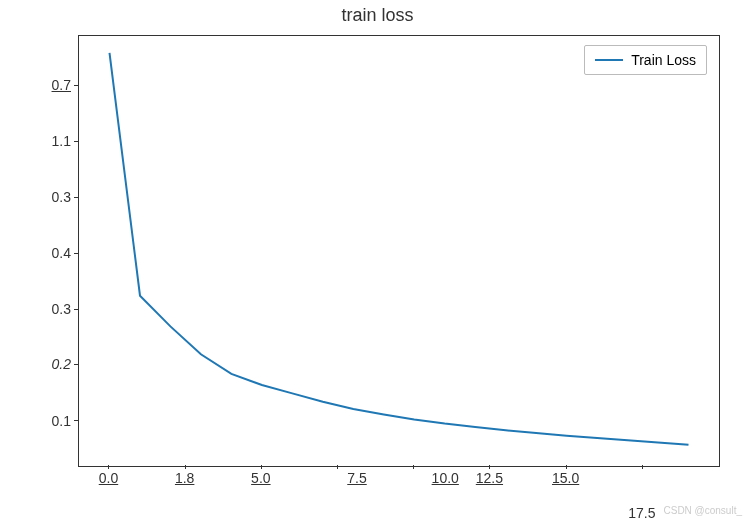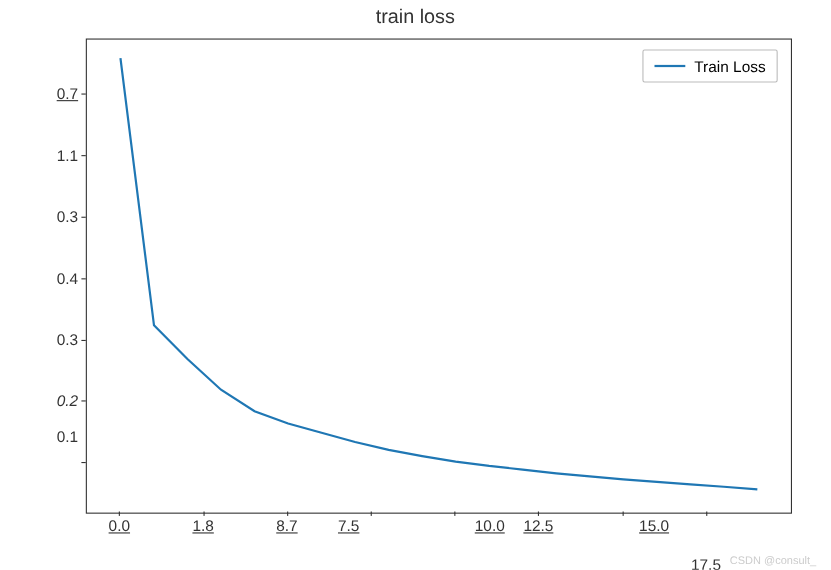--- a/index.html
+++ b/index.html
@@ -105,49 +105,49 @@
 <div class="chart-container">
   <div class="chart-title">train loss</div>
 
   <div class="plot-area">
     <svg class="data-line" viewBox="0 0 640 430" preserveAspectRatio="none">
       <polyline id="series-0" fill="none" stroke="#1f77b4" stroke-width="2" points="30.5,16.8 61.0,259.7 91.4,290.4 121.9,318.3 152.4,337.9 182.9,349.0 213.3,357.4 243.8,365.8 274.3,373.0 304.8,378.6 335.2,383.6 365.7,387.6 396.2,390.9 426.7,394.3 457.1,397.1 487.6,399.8 518.1,402.1 548.6,404.3 579.0,406.5 609.5,408.8"></polyline>
     </svg>
   </div>
 
   <div id="y-ticks">
-      <div class="y-tick-label" style="top: 397px;">0.1</div>
+      <div class="y-tick-label" style="top: 421px;">0.1</div>
       <div class="tick-mark-y" style="top: 420.325px;"></div>
       <div class="y-tick-label" style="top: 364.481px; font-style: italic;">0.2</div>
       <div class="tick-mark-y" style="top: 364.481px;"></div>
       <div class="y-tick-label" style="top: 308.636px;">0.3</div>
       <div class="tick-mark-y" style="top: 308.636px;"></div>
       <div class="y-tick-label" style="top: 252.792px;">0.4</div>
       <div class="tick-mark-y" style="top: 252.792px;"></div>
       <div class="y-tick-label" style="top: 196.948px;">0.3</div>
       <div class="tick-mark-y" style="top: 196.948px;"></div>
       <div class="y-tick-label" style="top: 141.104px;">1.1</div>
       <div class="tick-mark-y" style="top: 141.104px;"></div>
       <div class="y-tick-label" style="top: 85.2597px; text-decoration: underline;">0.7</div>
       <div class="tick-mark-y" style="top: 85.2597px;"></div>
     </div>
   <div id="x-ticks">
       <div class="x-tick-label" style="left: 108.476px;">0.0</div>
       <div class="tick-mark-x" style="left: 108.476px;"></div>
       <div class="x-tick-label" style="left: 184.667px;">1.8</div>
       <div class="tick-mark-x" style="left: 184.667px;"></div>
-      <div class="x-tick-label" style="left: 260.857px;">8.7</div>
+      <div class="x-tick-label" style="left: 260.857px;">5.0</div>
       <div class="tick-mark-x" style="left: 260.857px;"></div>
-      <div class="x-tick-label" style="left: 317px;">7.5</div>
+      <div class="x-tick-label" style="left: 357px;">7.5</div>
       <div class="tick-mark-x" style="left: 337.048px;"></div>
       <div class="x-tick-label" style="left: 413.238px; margin-left: 32px;">10.0</div>
       <div class="tick-mark-x" style="left: 413.238px;"></div>
       <div class="x-tick-label" style="left: 489.429px;">12.5</div>
       <div class="tick-mark-x" style="left: 489.429px;"></div>
-      <div class="x-tick-label" style="left: 565.619px; margin-left: 29px;">15.0</div>
+      <div class="x-tick-label" style="left: 565.619px;">15.0</div>
       <div class="tick-mark-x" style="left: 565.619px;"></div>
       <div class="x-tick-label" style="left: 641.81px; margin-top: 35px;">17.5</div>
       <div class="tick-mark-x" style="left: 641.81px;"></div>
     </div>
 
   <div class="legend-box">
     <div class="legend-line"></div>
     <span>Train Loss</span>
   </div>
 

